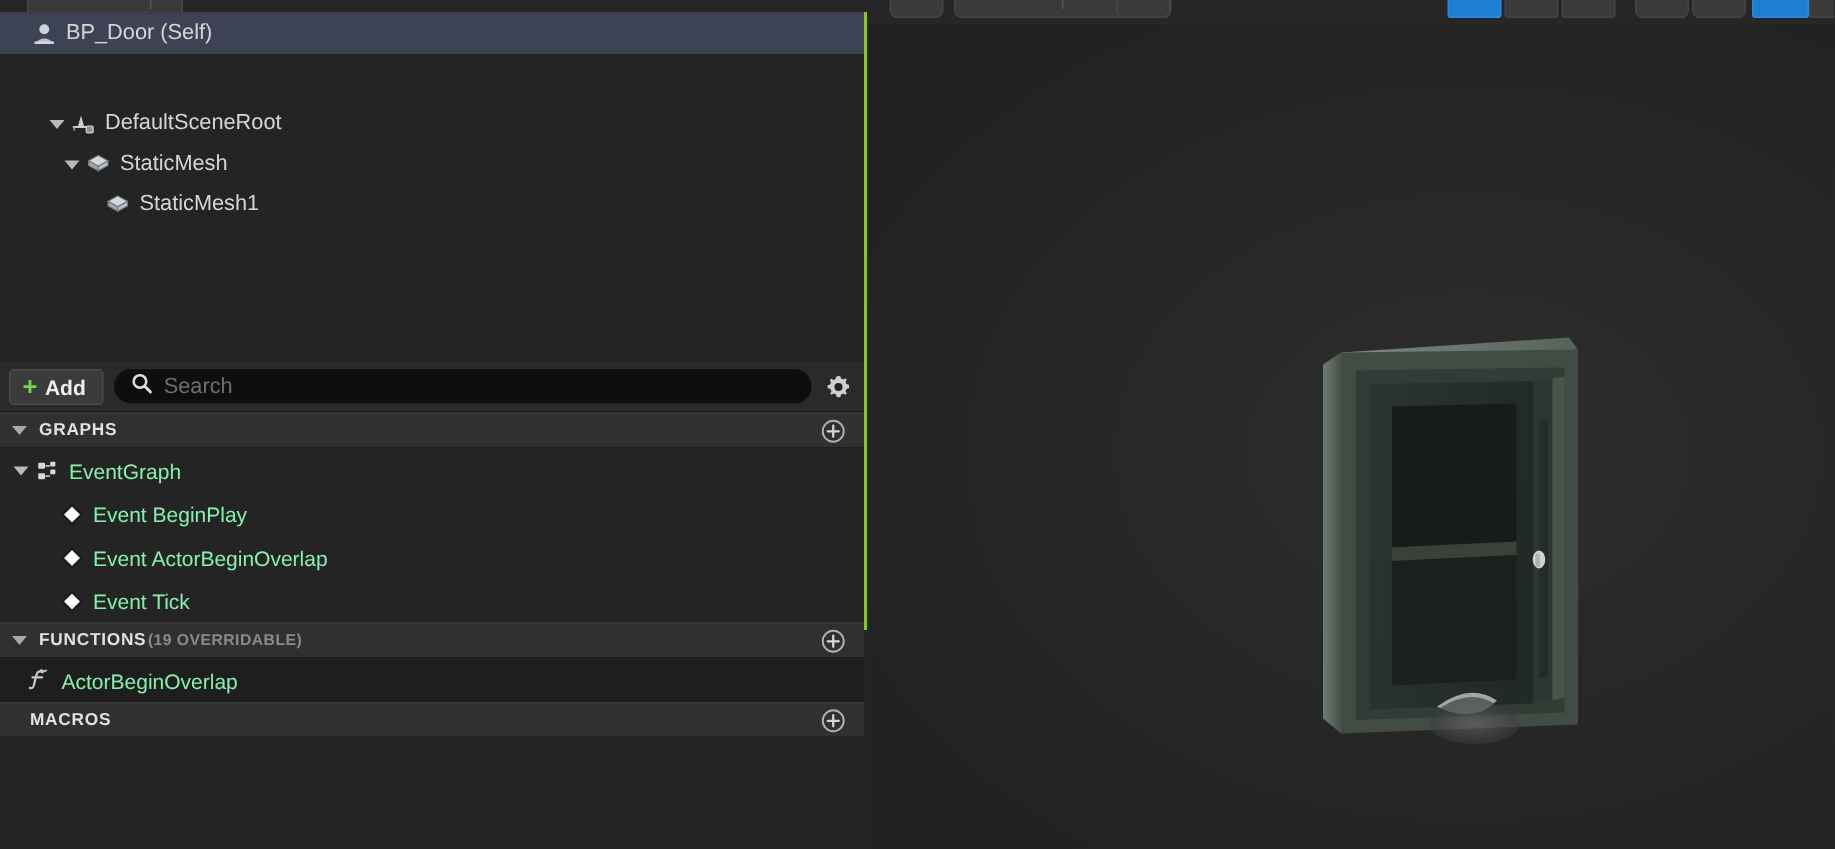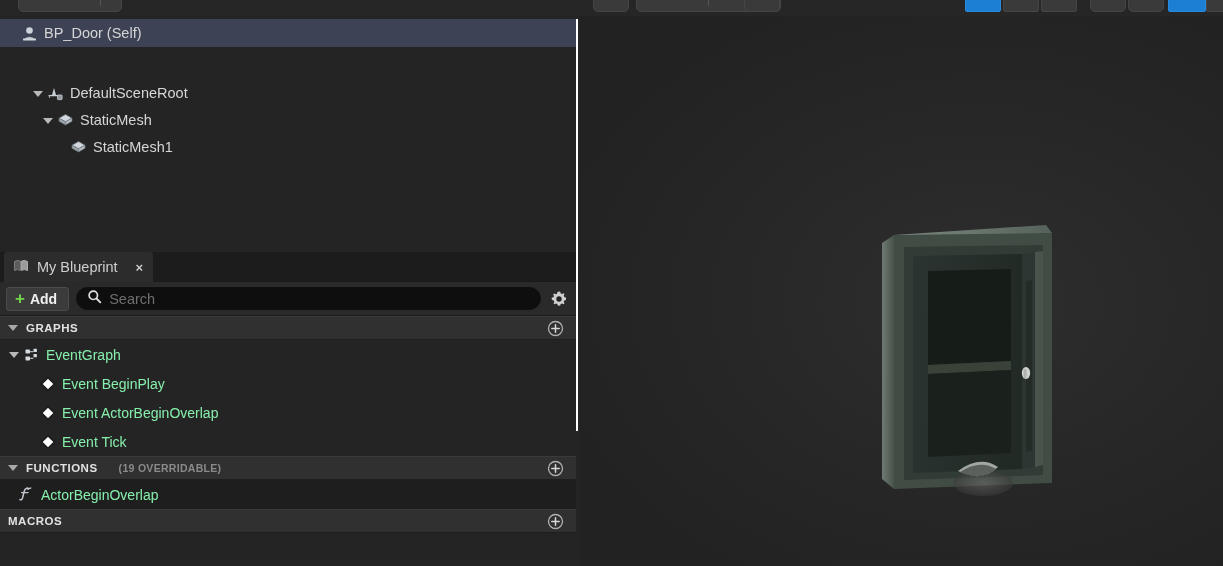--- a/index.html
+++ b/index.html
@@ -24,23 +24,23 @@
   .tb-pill.md { width: 104px; }
   .tb-pill.lg { width: 145px; }
   .tb-pill.blue { background: #1d7fd4; border-color: #2a8ade; }
   .tb-pill.rect { border-radius: 2px; }
   .tb-sep {
     position: absolute; top: -4px; width: 1px; height: 10px; background: #555;
   }
 
   
   .left-dock {
-    position: absolute; left: 0; top: 19px; width: 578px; height: 412px;
+    position: absolute; left: 0; top: 8px; width: 578px; height: 412px;
     background: #242424;
-    border-right: 2px solid #ffffff;
+    border-right: 2px solid #84cc16;
   }
 
   
   .components-panel {
     position: absolute; left: 0; top: 0; width: 576px; height: 233px;
     background: #242424;
     border-top: 1px solid #3c4356;
   }
   .tree-row {
     position: relative; display: flex; align-items: center;
@@ -109,21 +109,21 @@
   }
   .section-header .twisty2.open::after {
     content: ""; position: absolute; left: 0; top: 3px;
     border-left: 5px solid transparent; border-right: 5px solid transparent;
     border-top: 6px solid #a8a8a8;
   }
   .section-header .sh-title {
     color: #e2e2e2; font-size: 11.5px; font-weight: bold; letter-spacing: .5px;
   }
   .section-header .sh-sub {
-    color: #8a8a8a; font-size: 10.5px; font-weight: bold; margin-left: 21px; letter-spacing: .3px;
+    color: #8a8a8a; font-size: 10.5px; font-weight: bold; margin-left: 1px; letter-spacing: .3px;
   }
   .section-header .add-circle {
     position: absolute; right: 12px; top: 3px;
   }
   .bp-row {
     display: flex; align-items: center; height: 29px;
     color: #86efac; font-size: 14px; white-space: nowrap;
   }
   .bp-row.indent1 { padding-left: 8px; }
   .bp-row.indent2 { padding-left: 40px; align-items: center; }
@@ -217,32 +217,20 @@
             <path d="M2 6.2 L2 9.3 L8.5 12.9 L8.5 9.8 Z" fill="#9ea5ac" stroke="#6e757c" stroke-width=".7"></path>
             <path d="M15 6.2 L15 9.3 L8.5 12.9 L8.5 9.8 Z" fill="#b8bec5" stroke="#6e757c" stroke-width=".7"></path>
           </svg>
         </span>
         <span class="lbl">StaticMesh1</span>
       </div>
     </div>
 
     <div class="mybp-panel">
 
-      <div class="tabstrip">
-        <div class="tab">
-          <span>
-            <svg width="16" height="15" viewBox="0 0 16 15">
-              <path d="M1.5 3.5 Q4.5 1.5 7.6 3.2 L7.6 12.4 Q4.5 10.6 1.5 12.6 Z" fill="#5c5c5c" stroke="#8c8c8c" stroke-width=".8"></path>
-              <path d="M14.5 3.5 Q11.5 1.5 8.4 3.2 L8.4 12.4 Q11.5 10.6 14.5 12.6 Z" fill="#9a9a9a" stroke="#bcbcbc" stroke-width=".8"></path>
-            </svg>
-          </span>
-          <span>My Blueprint</span>
-          <span class="tab-close">×</span>
-        </div>
-      </div>
 
       <div class="toolrow">
         <div class="add-btn">
           <span class="plus">+</span>
           <span>Add</span>
         </div>
         <div class="search-box">
           <span>
             <svg width="15" height="15" viewBox="0 0 15 15">
               <circle cx="6.3" cy="6.3" r="4.2" fill="none" stroke="#e0e0e0" stroke-width="1.7"></circle>
@@ -327,21 +315,21 @@
         <span class="ico">
           <svg width="17" height="17" viewBox="0 0 17 17">
             <path d="M10.5 3.2 q-3 -1.6 -4 1.2 l-2 7.6 q-.7 2.4 -2.6 1.6" fill="none" stroke="#c3c8ce" stroke-width="1.5" stroke-linecap="round"></path>
             <path d="M3.6 6.6 h6.4" stroke="#c3c8ce" stroke-width="1.4" stroke-linecap="round"></path>
             <path d="M9.2 1.8 q2.4 1.1 3.6 .2" fill="none" stroke="#c3c8ce" stroke-width="1.3" stroke-linecap="round"></path>
           </svg>
         </span>
         <span>ActorBeginOverlap</span>
       </div>
 
-      <div class="section-header" style="padding-left:8px;">
+      <div class="section-header" style="padding-left:20px;">
         <span class="sh-title">MACROS</span>
         <span class="add-circle">
           <svg width="17" height="17" viewBox="0 0 17 17">
             <circle cx="8.5" cy="8.5" r="7" fill="none" stroke="#b0b0b0" stroke-width="1.3"></circle>
             <path d="M8.5 4.8 v7.4 M4.8 8.5 h7.4" stroke="#d8d8d8" stroke-width="1.5" stroke-linecap="round"></path>
           </svg>
         </span>
       </div>
 
     </div>

